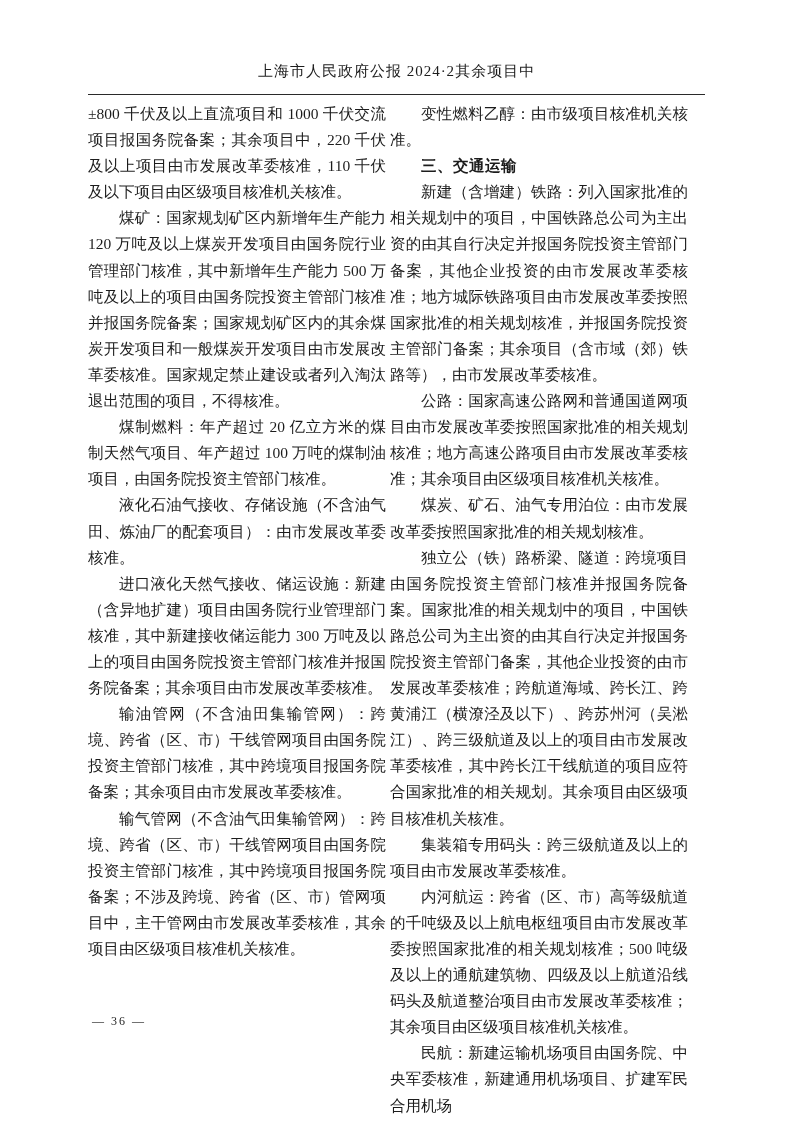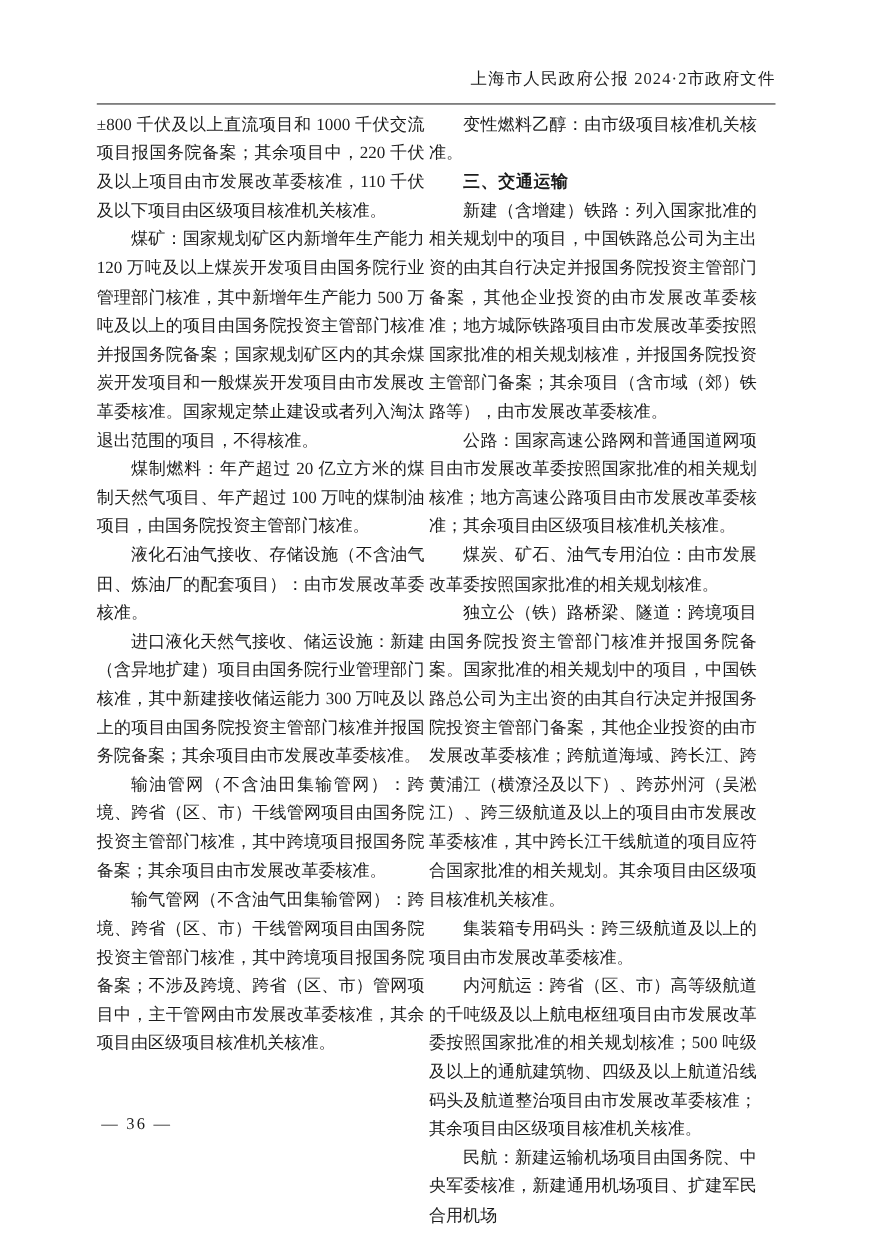--- a/index.html
+++ b/index.html
@@ -16,21 +16,21 @@
     color: #1c1c1c;
     overflow: hidden;
     box-sizing: border-box;
   }
   .header {
     position: absolute;
     top: 62px;
     left: 88px;
     width: 617px;
     display: flex;
-    justify-content: flex-end;
+    justify-content: center;
     align-items: baseline;
     font-size: 15px;
     letter-spacing: 1px;
     padding-bottom: 13px;
     border-bottom: 1.5px solid #2a2a2a;
   }
   .columns {
     position: absolute;
     top: 101px;
     left: 88px;
@@ -54,32 +54,32 @@
   }
   .col p.heading {
     font-family: "Liberation Sans", "DejaVu Sans", sans-serif;
     font-weight: bold;
     letter-spacing: 0.5px;
   }
   .footer {
     position: absolute;
     top: 1014px;
     left: 92px;
-    font-size: 15px;
+    font-size: 12px;
     letter-spacing: 2px;
   }
 </style>
 </head>
 <body>
 
 <div class="page">
 
   <div class="header">
     <span>上海市人民政府公报 2024·2</span>
-    <span>市政府文件</span>
+    <span>其余项目中</span>
   </div>
 
   <div class="columns">
 
     <div class="col">
       <p class="no-indent">±800 千伏及以上直流项目和 1000 千伏交流项目报国务院备案；其余项目中，220 千伏及以上项目由市发展改革委核准，110 千伏及以下项目由区级项目核准机关核准。</p>
       <p>煤矿：国家规划矿区内新增年生产能力 120 万吨及以上煤炭开发项目由国务院行业管理部门核准，其中新增年生产能力 500 万吨及以上的项目由国务院投资主管部门核准并报国务院备案；国家规划矿区内的其余煤炭开发项目和一般煤炭开发项目由市发展改革委核准。国家规定禁止建设或者列入淘汰退出范围的项目，不得核准。</p>
       <p>煤制燃料：年产超过 20 亿立方米的煤制天然气项目、年产超过 100 万吨的煤制油项目，由国务院投资主管部门核准。</p>
       <p>液化石油气接收、存储设施（不含油气田、炼油厂的配套项目）：由市发展改革委核准。</p>
       <p>进口液化天然气接收、储运设施：新建（含异地扩建）项目由国务院行业管理部门核准，其中新建接收储运能力 300 万吨及以上的项目由国务院投资主管部门核准并报国务院备案；其余项目由市发展改革委核准。</p>

